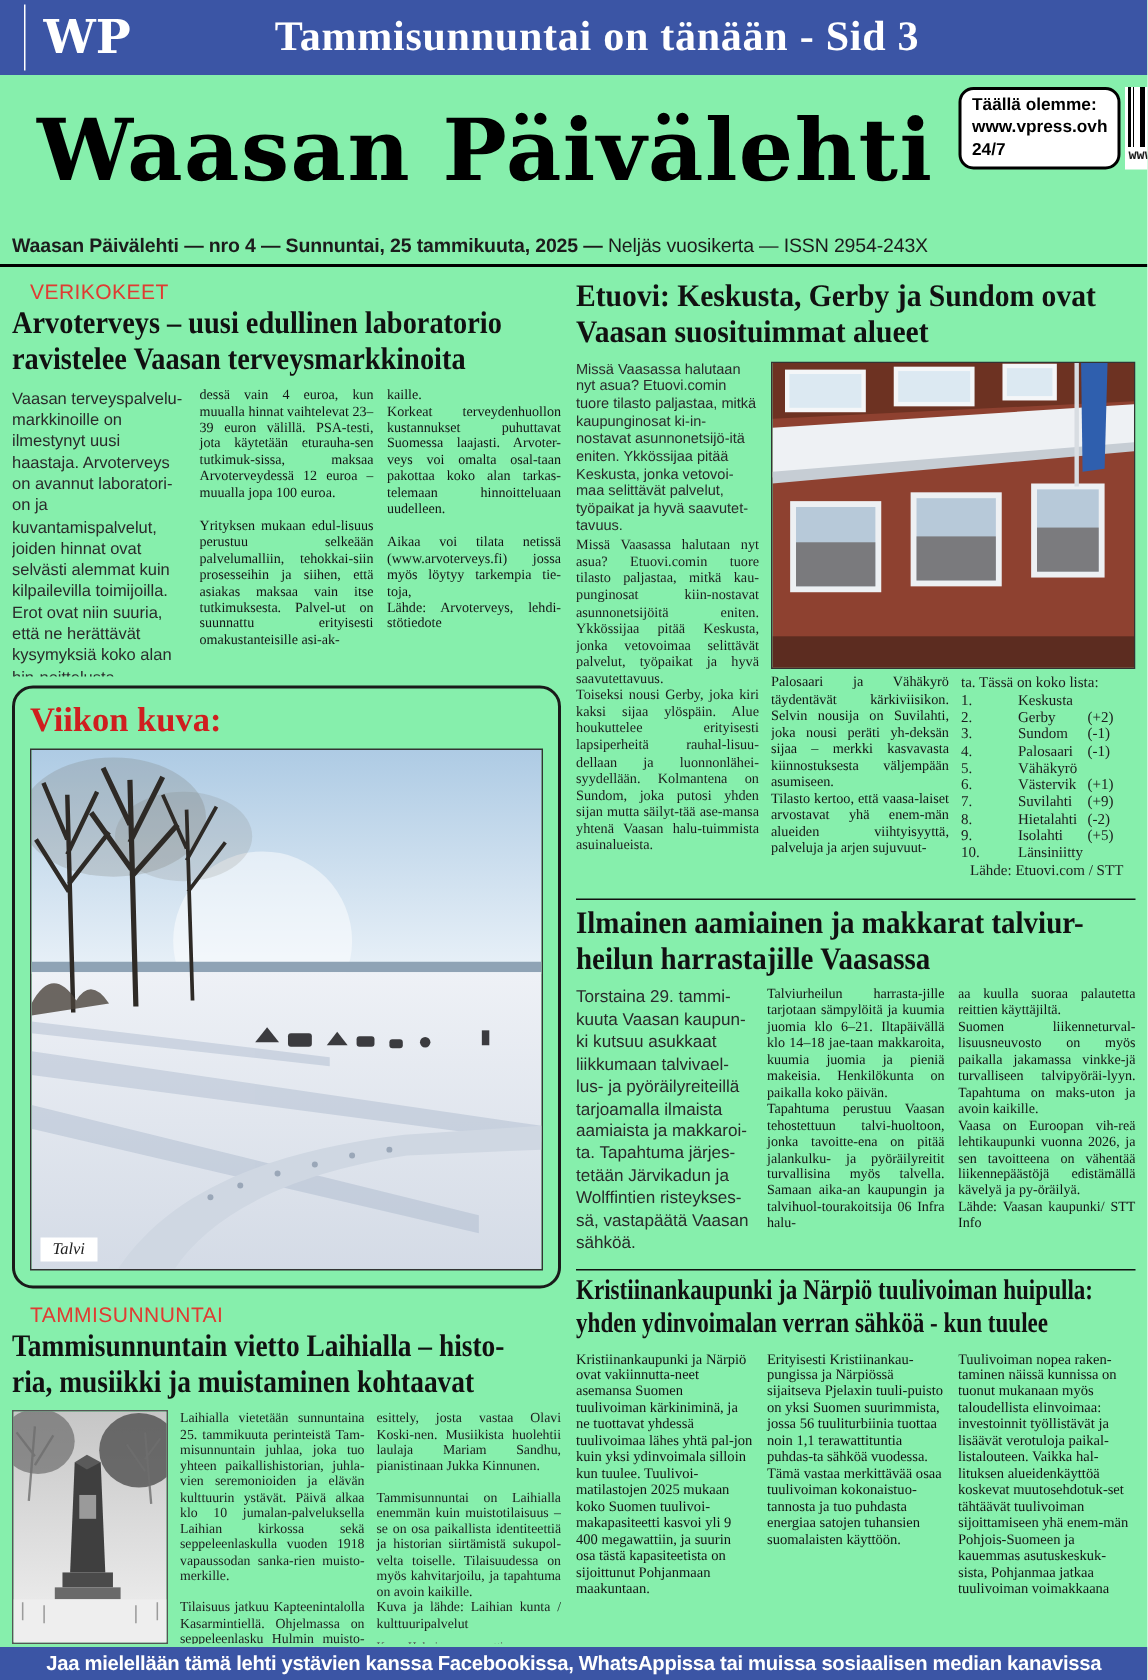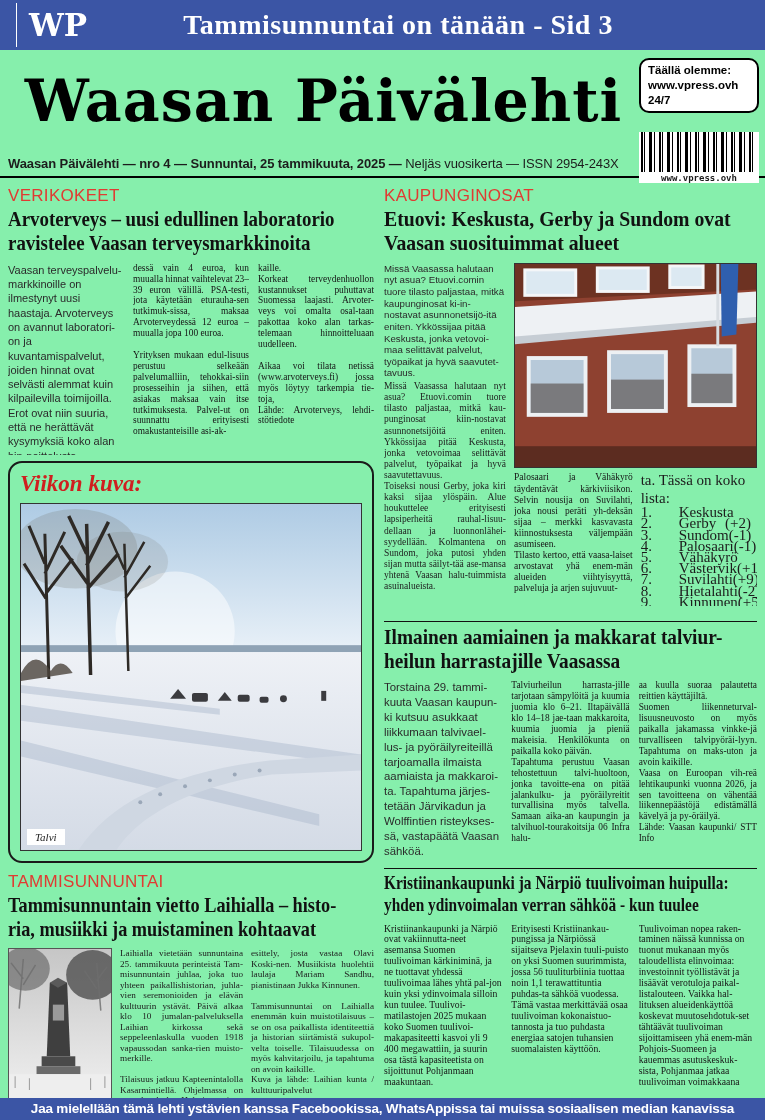--- a/index.html
+++ b/index.html
@@ -8,52 +8,52 @@
   
   .topbar{height:50px;background:#3b55a5;display:flex;align-items:center;padding:0 16px;}
   .wp-logo{color:#fff;font-family:"DejaVu Serif",serif;font-weight:bold;font-size:31px;
            border-left:1.5px solid #fff;padding-left:12px;line-height:44px;}
   .topbar-headline{flex:1;text-align:center;color:#fff;font-family:"Liberation Serif",serif;
            font-weight:bold;font-size:28px;letter-spacing:.5px;padding-right:40px;}
   
   .masthead{display:flex;align-items:flex-start;padding:6px 6px 0 8px;height:98px;}
   .paper-title{flex:1;text-align:center;font-family:"DejaVu Serif",serif;font-weight:bold;
            font-size:57px;line-height:90px;color:#000;letter-spacing:1px;}
-  .mast-right{width:120px;display:flex;flex-direction:column;gap:19px;margin-top:2px;}
+  .mast-right{width:120px;display:flex;gap:3px;margin-top:2px;}
   .contact-box{border:2.5px solid #000;border-radius:10px;padding:3px 7px;font-weight:bold;
            font-size:11.5px;line-height:1.3;color:#000;background:#fff;}
   .barcode-wrap{background:#fff;padding:0 2px;}
   .barcode-bars{height:40px;background:repeating-linear-gradient(90deg,#000 0 2px,#fff 2px 3px,
            #000 3px 4px,#fff 4px 8px,#000 8px 11px,#fff 11px 13px,#000 13px 14px,#fff 14px 18px);}
   .barcode-label{text-align:center;font-family:"DejaVu Sans Mono",monospace;font-weight:bold;
            font-size:9px;margin-top:1px;}
   .dateline{padding:2px 8px 0;font-size:13px;letter-spacing:-.1px;white-space:nowrap;}
   .dateline b{font-weight:bold;}
   .mast-rule{border:none;border-top:2px solid #000;margin:5px 0 0;}
   
   .grid{display:flex;gap:10px;padding:6px 8px 0;}
   .col-left{width:366px;flex:none;}
   .col-right{flex:1;min-width:0;}
-  .section-label{color:#e03b32;font-size:17px;letter-spacing:.3px;margin:2px 0 1px;}
+  .section-label{color:#e03b32;font-size:14px;letter-spacing:.3px;margin:2px 12px 1px;}
   .headline{font-family:"Liberation Serif",serif;font-weight:bold;color:#111;line-height:1.16;
            white-space:pre;transform-origin:left top;margin:1px 0 7px;}
   .hl-v{font-size:21px;transform:scaleX(.90);}
   .hl-k{font-size:21px;transform:scaleX(.94);}
   .hl-a{font-size:21px;transform:scaleX(.92);}
   .hl-t{font-size:21px;transform:scaleX(.87);}
   .hl-u{font-size:19px;transform:scaleX(.81);}
   .cols3{display:flex;gap:9px;overflow:hidden;}
   .bodycol{flex:1;min-width:0;white-space:pre-line;overflow:hidden;}
   .serif{font-family:"Liberation Serif",serif;font-size:9.4px;line-height:1.16;
          text-align:justify;color:#141414;}
   .sans{font-family:"Liberation Sans",sans-serif;font-size:11px;line-height:1.3;color:#2a2a2a;}
   .v-cols{height:192px;}
   
   .viikon-box{border:2px solid #1a1a1a;border-radius:14px;margin-top:6px;padding:6px 10px 10px;}
-  .viikon-title{color:#cf1f1f;font-family:"Liberation Serif",serif;font-style:italic;
+  .viikon-title{color:#cf1f1f;font-family:"Liberation Serif",serif;
            font-weight:bold;font-size:23px;margin:2px 0 6px;}
   .photo-frame{position:relative;border:1px solid #333;line-height:0;}
   .photo-frame svg{display:block;width:100%;height:auto;}
   .talvi-chip{position:absolute;left:6px;bottom:5px;background:#fff;padding:0 8px;
            font-family:"Liberation Serif",serif;font-style:italic;font-size:11px;line-height:16px;}
   
   .tm-block{margin-top:9px;}
   .tm-row{display:flex;gap:8px;height:156px;overflow:hidden;}
   .tm-photo{width:102px;flex:none;border:1px solid #555;line-height:0;}
   .tm-photo svg{display:block;width:100%;height:100%;}
@@ -64,21 +64,21 @@
   
   .kp-flex{display:flex;gap:8px;height:352px;overflow:hidden;}
   .kp-col1{width:122px;flex:none;overflow:hidden;}
   .kp-intro-sans{font-family:"Liberation Sans",sans-serif;font-size:9.7px;line-height:1.2;
            color:#2a2a2a;white-space:pre-line;}
   .kp-intro-serif{font-family:"Liberation Serif",serif;font-size:9.5px;line-height:1.17;
            text-align:justify;white-space:pre-line;margin-top:2px;}
   .kp-right{flex:1;min-width:0;display:flex;flex-direction:column;}
   .kp-row2{display:flex;gap:8px;height:134px;overflow:hidden;margin-top:4px;}
   .kp-mid{flex:1.02;min-width:0;}
-  .kp-list{flex:1;min-width:0;font-family:"Liberation Serif",serif;font-size:15px;line-height:1.16;}
+  .kp-list{flex:1;min-width:0;font-family:"Liberation Serif",serif;font-size:10px;line-height:1.16;}
   .rank-row{display:flex;line-height:11.2px;}
   .rank-num{width:20px;flex:none;}
   .rank-name{flex:1;padding-left:18px;}
   .rank-chg{width:32px;flex:none;}
   .rank-src{margin-top:1px;padding-left:6px;}
   .divider{border:none;border-top:1.5px solid #111;margin:6px 0 3px;}
   
   .va-cols{height:182px;}
   .va-sans{font-size:11.4px;line-height:1.3;}
   
@@ -240,21 +240,20 @@
 Kuva ja lähde: Laihian kunta / kulttuuripalvelut</div>
             <div class="tiny-caption">Kuva: Hulmin monumentti</div>
           </div>
         </div>
       </div>
     </div>
 
     <div class="col-right">
 
       <div>
-        <div class="section-label">KAUPUNGINOSAT</div>
         <div class="headline hl-k">Etuovi: Keskusta, Gerby ja Sundom ovat
 Vaasan suosituimmat alueet</div>
         <div class="kp-flex">
           <div class="kp-col1">
             <div class="kp-intro-sans">Missä Vaasassa halutaan nyt asua? Etuovi.comin tuore tilasto paljastaa, mitkä kaupunginosat ki-in-nostavat asunnonetsijö-itä eniten. Ykkössijaa pitää Keskusta, jonka vetovoi-maa selittävät palvelut, työpaikat ja hyvä saavutet-tavuus.</div>
             <div class="kp-intro-serif">Missä Vaasassa halutaan nyt asua? Etuovi.comin tuore tilasto paljastaa, mitkä kau-punginosat kiin-nostavat asunnonetsijöitä eniten. Ykkössijaa pitää Keskusta, jonka vetovoimaa selittävät palvelut, työpaikat ja hyvä saavutettavuus.
 Toiseksi nousi Gerby, joka kiri kaksi sijaa ylöspäin. Alue houkuttelee erityisesti lapsiperheitä rauhal-lisuu-dellaan ja luonnonlähei-syydellään. Kolmantena on Sundom, joka putosi yhden sijan mutta säilyt-tää ase-mansa yhtenä Vaasan halu-tuimmista asuinalueista.</div>
           </div>
           <div class="kp-right">
             <div class="photo-frame">
@@ -323,21 +322,21 @@
                     <span class="rank-name">Suvilahti</span>
                     <span class="rank-chg">(+9)</span>
                   </div>
                 <div class="rank-row">
                     <span class="rank-num">8.</span>
                     <span class="rank-name">Hietalahti</span>
                     <span class="rank-chg">(-2)</span>
                   </div>
                 <div class="rank-row">
                     <span class="rank-num">9.</span>
-                    <span class="rank-name">Kinnunen</span>
+                    <span class="rank-name">Isolahti</span>
                     <span class="rank-chg">(+5)</span>
                   </div>
                 <div class="rank-row">
                     <span class="rank-num">10.</span>
                     <span class="rank-name">Länsiniitty</span>
                     <span class="rank-chg"></span>
                   </div>
                 <div class="rank-src">Lähde: Etuovi.com / STT</div>
               </div>
             </div>

